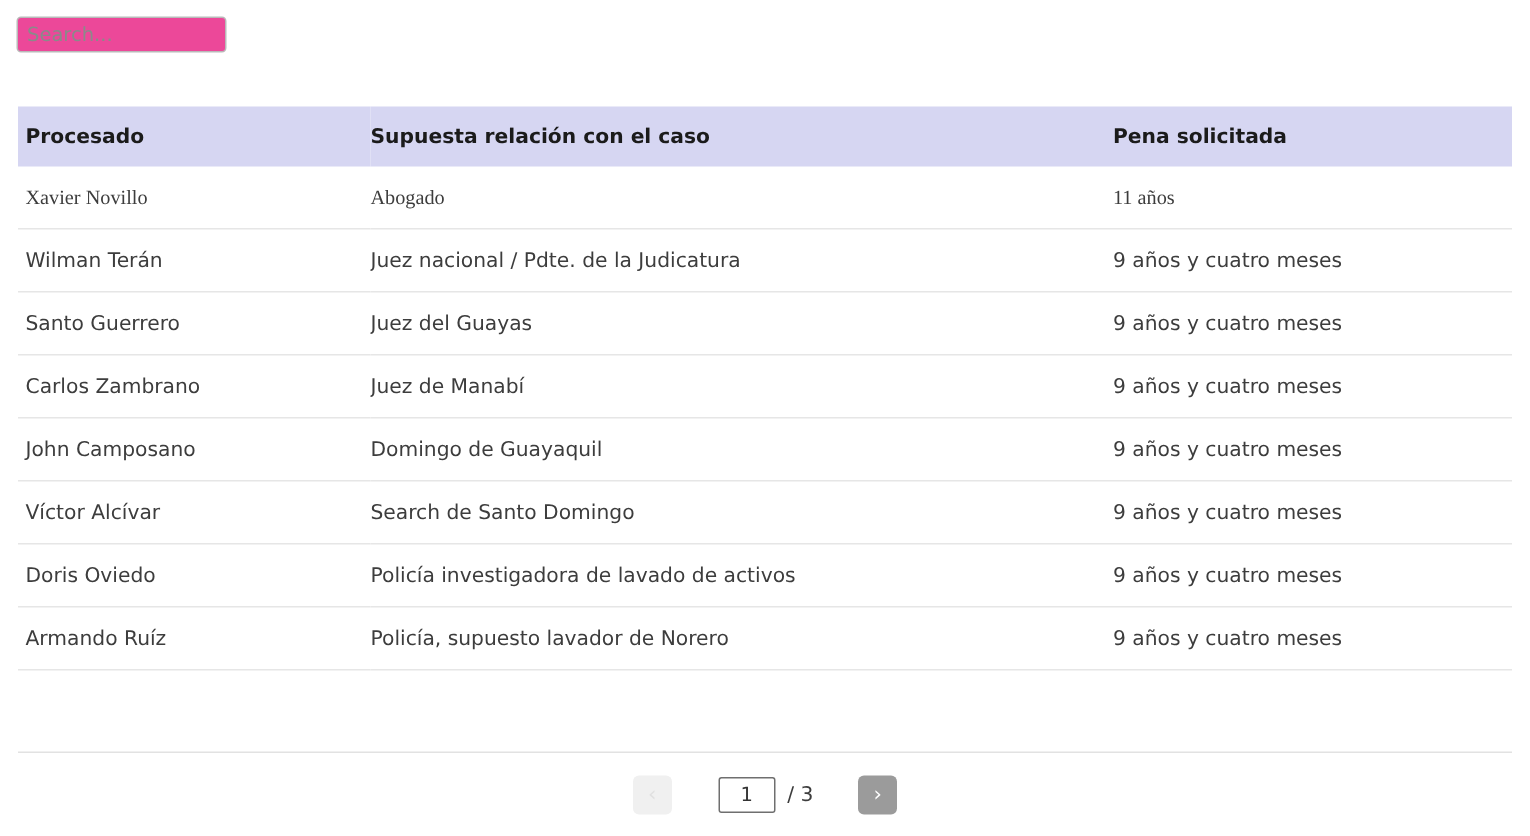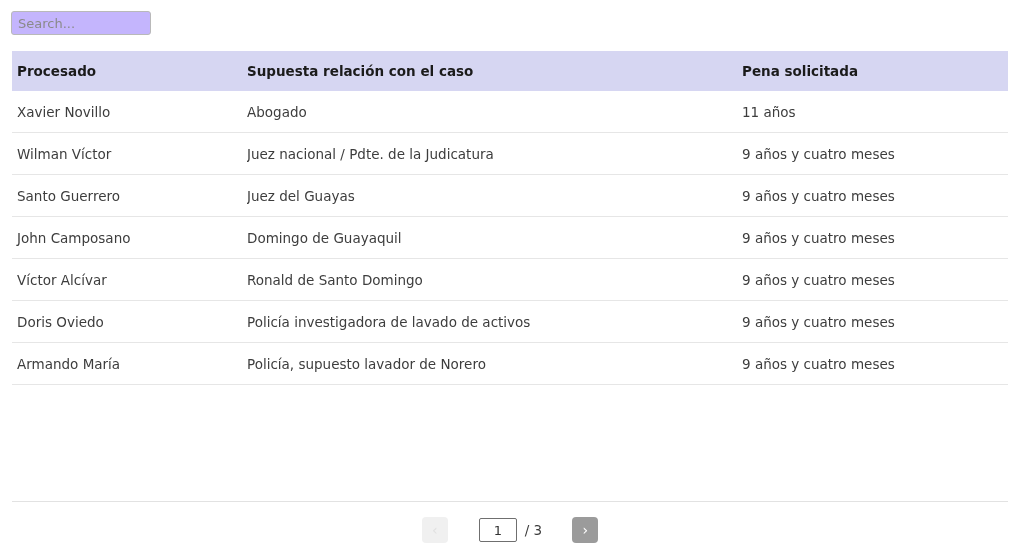--- a/index.html
+++ b/index.html
@@ -22,33 +22,33 @@
     padding: 11px 0 0 11px;
   }
   .search-input {
     width: 140px;
     height: 24px;
     box-sizing: border-box;
     padding: 2px 6px;
     font-family: "DejaVu Sans", "Liberation Sans", sans-serif;
     font-size: 13px;
     color: #333333;
-    background: #c4b5fd;
+    background: #ec4899;
     border: 1px solid #b9b9b9;
     border-radius: 3px;
     outline: none;
   }
   .search-input::placeholder {
     color: #8a8a8a;
     opacity: 1;
   }
 
   
   .table-wrap {
-    margin-top: 16px;
+    margin-top: 36px;
     padding: 0 12px;
     box-sizing: border-box;
     width: 1020px;
   }
   table.data-table {
     width: 996px;
     border-collapse: collapse;
     table-layout: fixed;
     font-size: 13.5px;
   }
@@ -71,21 +71,21 @@
     height: 41px;
     vertical-align: middle;
     color: #3d3d3d;
     font-size: 13.5px;
     border-bottom: 1px solid #e6e6e6;
     white-space: nowrap;
     overflow: hidden;
     text-overflow: ellipsis;
   }
   table.data-table tbody td.c1 { padding-left: 5px; }
-  table.data-table tbody tr:first-child td { border-top: none; }
+  table.data-table tbody tr:first-child td { border-top: none; font-family: Liberation Serif, serif; }
 
   col.col-1 { width: 235px; }
   col.col-2 { width: 495px; }
   col.col-3 { width: 266px; }
 
   
   .pagination-bar {
     position: absolute;
     left: 12px;
     right: 12px;
@@ -162,46 +162,51 @@
         <th class="c3">Pena solicitada</th>
       </tr>
     </thead>
     <tbody>
         <tr>
           <td class="c1">Xavier Novillo</td>
           <td class="c2">Abogado</td>
           <td class="c3">11 años</td>
         </tr>
         <tr>
-          <td class="c1">Wilman Víctor</td>
+          <td class="c1">Wilman Terán</td>
           <td class="c2">Juez nacional / Pdte. de la Judicatura</td>
           <td class="c3">9 años y cuatro meses</td>
         </tr>
         <tr>
           <td class="c1">Santo Guerrero</td>
           <td class="c2">Juez del Guayas</td>
           <td class="c3">9 años y cuatro meses</td>
         </tr>
         <tr>
+          <td class="c1">Carlos Zambrano</td>
+          <td class="c2">Juez de Manabí</td>
+          <td class="c3">9 años y cuatro meses</td>
+        </tr>
+        <tr>
           <td class="c1">John Camposano</td>
           <td class="c2">Domingo de Guayaquil</td>
           <td class="c3">9 años y cuatro meses</td>
         </tr>
         <tr>
           <td class="c1">Víctor Alcívar</td>
-          <td class="c2">Ronald de Santo Domingo</td>
+          <td class="c2">Search de Santo Domingo</td>
           <td class="c3">9 años y cuatro meses</td>
         </tr>
         <tr>
           <td class="c1">Doris Oviedo</td>
           <td class="c2">Policía investigadora de lavado de activos</td>
           <td class="c3">9 años y cuatro meses</td>
         </tr>
         <tr>
-          <td class="c1">Armando María</td>
+          <td class="c1">Armando Ruíz</td>
           <td class="c2">Policía, supuesto lavador de Norero</td>
           <td class="c3">9 años y cuatro meses</td>
         </tr>
       </tbody>
   </table>
 </div>
 
 <div class="pagination-bar">
   <button class="pg-btn prev">‹</button>
   <input class="pg-input" type="text" value="1" style="">

